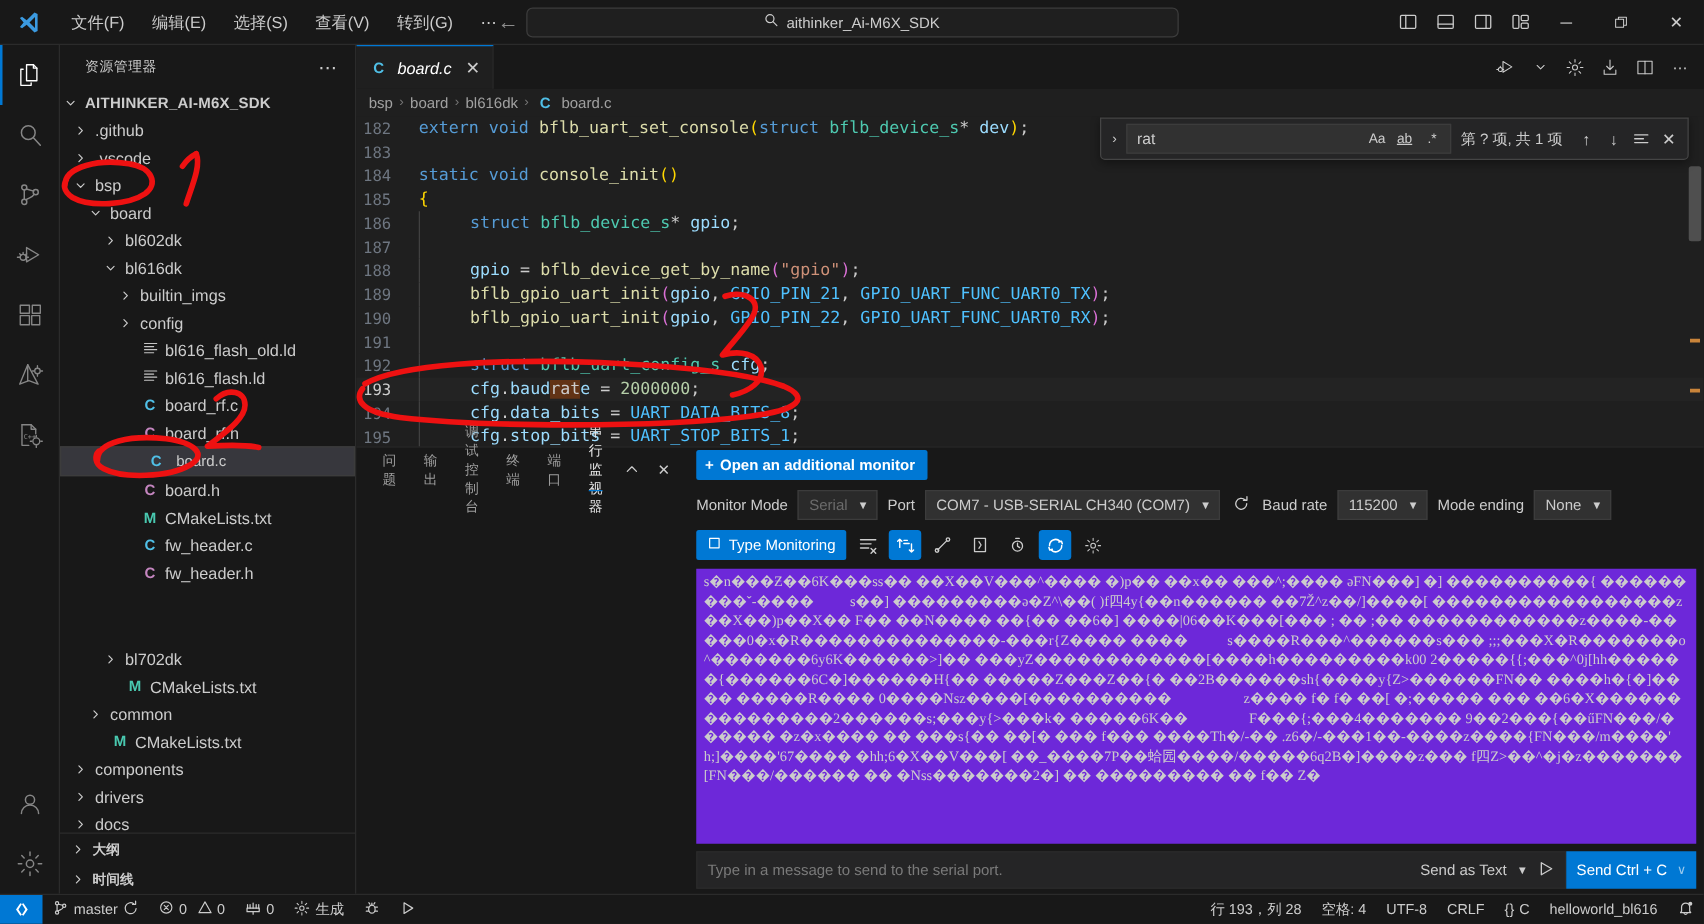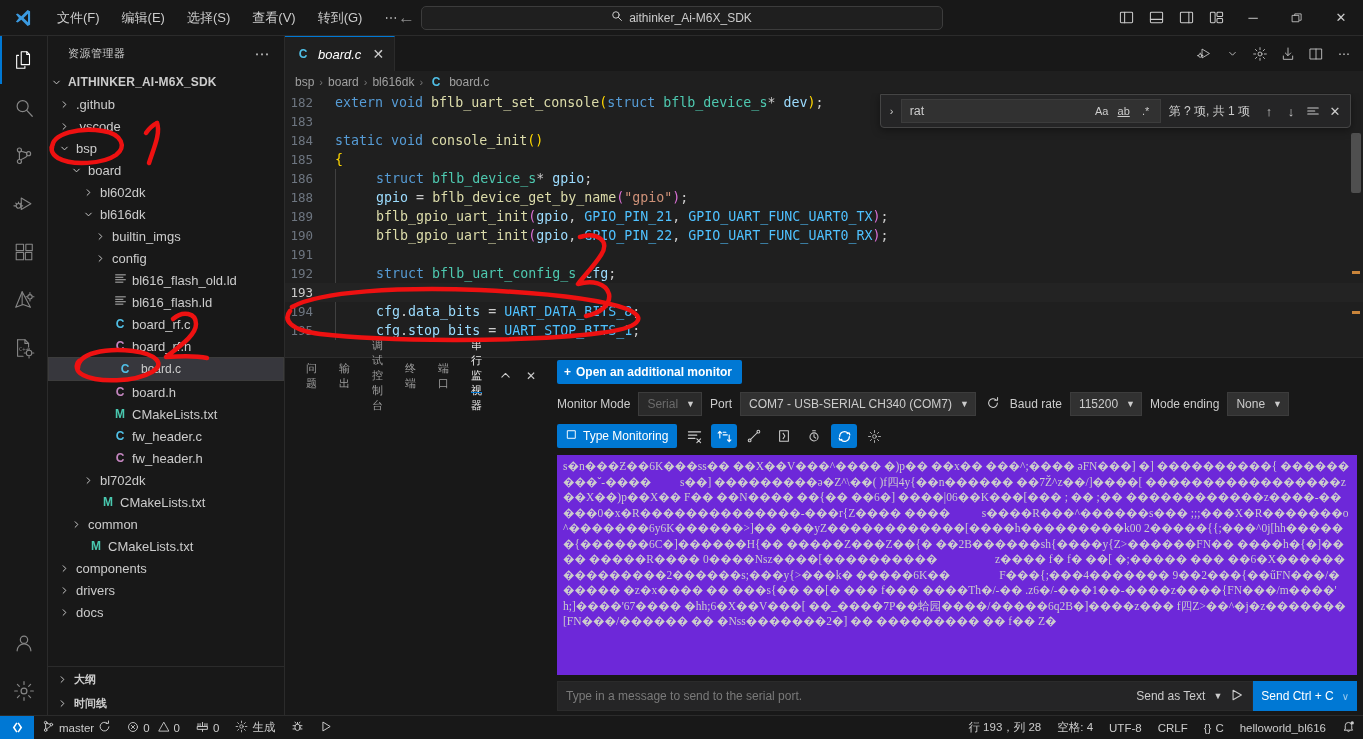--- a/index.html
+++ b/index.html
@@ -423,21 +423,21 @@
           <div class="row" style="padding-left: 44px;">
             <span class="tw"></span>
             <span class="fico c">C</span>
             <span>fw_header.c</span>
           </div>
           <div class="row" style="padding-left: 44px;">
             <span class="tw"></span>
             <span class="fico h">C</span>
             <span>fw_header.h</span>
           </div>
-          <div class="row" style="padding-left: 32px;">
+          <div class="row" style="padding-left: 32px; margin-top: 47px;">
             <span class="tw">
               <svg width="11" height="11" viewBox="0 0 16 16" fill="none" stroke="#cccccc" stroke-width="1.4">
                 <path d="M6 4l4 4-4 4"></path>
               </svg>
             </span>
             <span>bl702dk</span>
           </div>
           <div class="row" style="padding-left: 32px;">
             <span class="tw"></span>
             <span class="fico m">M</span>
@@ -556,26 +556,27 @@
       <span>board.c</span>
     </div>
 
     <div class="code-wrap">
       <div class="code" id="code-body">
           <div class="cline"><span class="ln">182</span><span><span class="kw">extern</span> <span class="kw">void</span> <span class="fn">bflb_uart_set_console</span><span class="yel">(</span><span class="kw">struct</span> <span class="typ">bflb_device_s</span><span class="pun">*</span> <span class="var">dev</span><span class="yel">)</span><span class="pun">;</span></span></div>
           <div class="cline"><span class="ln">183</span><span>&nbsp;</span></div>
           <div class="cline"><span class="ln">184</span><span><span class="kw">static</span> <span class="kw">void</span> <span class="fn">console_init</span><span class="yel">()</span></span></div>
           <div class="cline"><span class="ln">185</span><span><span class="yel">{</span></span></div>
           <div class="cline"><span class="ln">186</span><span><span class="guide">&nbsp;</span>    <span class="kw">struct</span> <span class="typ">bflb_device_s</span><span class="pun">*</span> <span class="var">gpio</span><span class="pun">;</span></span></div>
+          <div class="cline"><span class="ln">187</span><span><span class="guide">&nbsp;</span>&nbsp;</span></div>
           <div class="cline"><span class="ln">188</span><span><span class="guide">&nbsp;</span>    <span class="var">gpio</span> <span class="pun">=</span> <span class="fn">bflb_device_get_by_name</span><span class="pnk">(</span><span class="str">"gpio"</span><span class="pnk">)</span><span class="pun">;</span></span></div>
           <div class="cline"><span class="ln">189</span><span><span class="guide">&nbsp;</span>    <span class="fn">bflb_gpio_uart_init</span><span class="pnk">(</span><span class="var">gpio</span><span class="pun">, </span><span class="cst">GPIO_PIN_21</span><span class="pun">, </span><span class="cst">GPIO_UART_FUNC_UART0_TX</span><span class="pnk">)</span><span class="pun">;</span></span></div>
           <div class="cline"><span class="ln">190</span><span><span class="guide">&nbsp;</span>    <span class="fn">bflb_gpio_uart_init</span><span class="pnk">(</span><span class="var">gpio</span><span class="pun">, </span><span class="cst">GPIO_PIN_22</span><span class="pun">, </span><span class="cst">GPIO_UART_FUNC_UART0_RX</span><span class="pnk">)</span><span class="pun">;</span></span></div>
           <div class="cline"><span class="ln">191</span><span><span class="guide">&nbsp;</span>&nbsp;</span></div>
           <div class="cline"><span class="ln">192</span><span><span class="guide">&nbsp;</span>    <span class="kw">struct</span> <span class="typ">bflb_uart_config_s</span> <span class="var">cfg</span><span class="pun">;</span></span></div>
-          <div class="cline cur"><span class="ln">193</span></div>
+          <div class="cline cur"><span class="ln">193</span><span><span class="guide">&nbsp;</span>    <span class="var">cfg</span><span class="pun">.</span><span class="var">baud</span><span class="hl">rat</span><span class="var">e</span> <span class="pun">=</span> <span class="num">2000000</span><span class="pun">;</span></span></div>
           <div class="cline"><span class="ln">194</span><span><span class="guide">&nbsp;</span>    <span class="var">cfg</span><span class="pun">.</span><span class="var">data_bits</span> <span class="pun">=</span> <span class="cst">UART_DATA_BITS_8</span><span class="pun">;</span></span></div>
           <div class="cline"><span class="ln">195</span><span><span class="guide">&nbsp;</span>    <span class="var">cfg</span><span class="pun">.</span><span class="var">stop_bits</span> <span class="pun">=</span> <span class="cst">UART_STOP_BITS_1</span><span class="pun">;</span></span></div>
         </div>
 
       <div class="scrollbar-v">
         <div class="sb-thumb"></div>
         <div class="minimap-mark" style="top:178px"></div>
         <div class="minimap-mark" style="top:218px"></div>
       </div>
 

